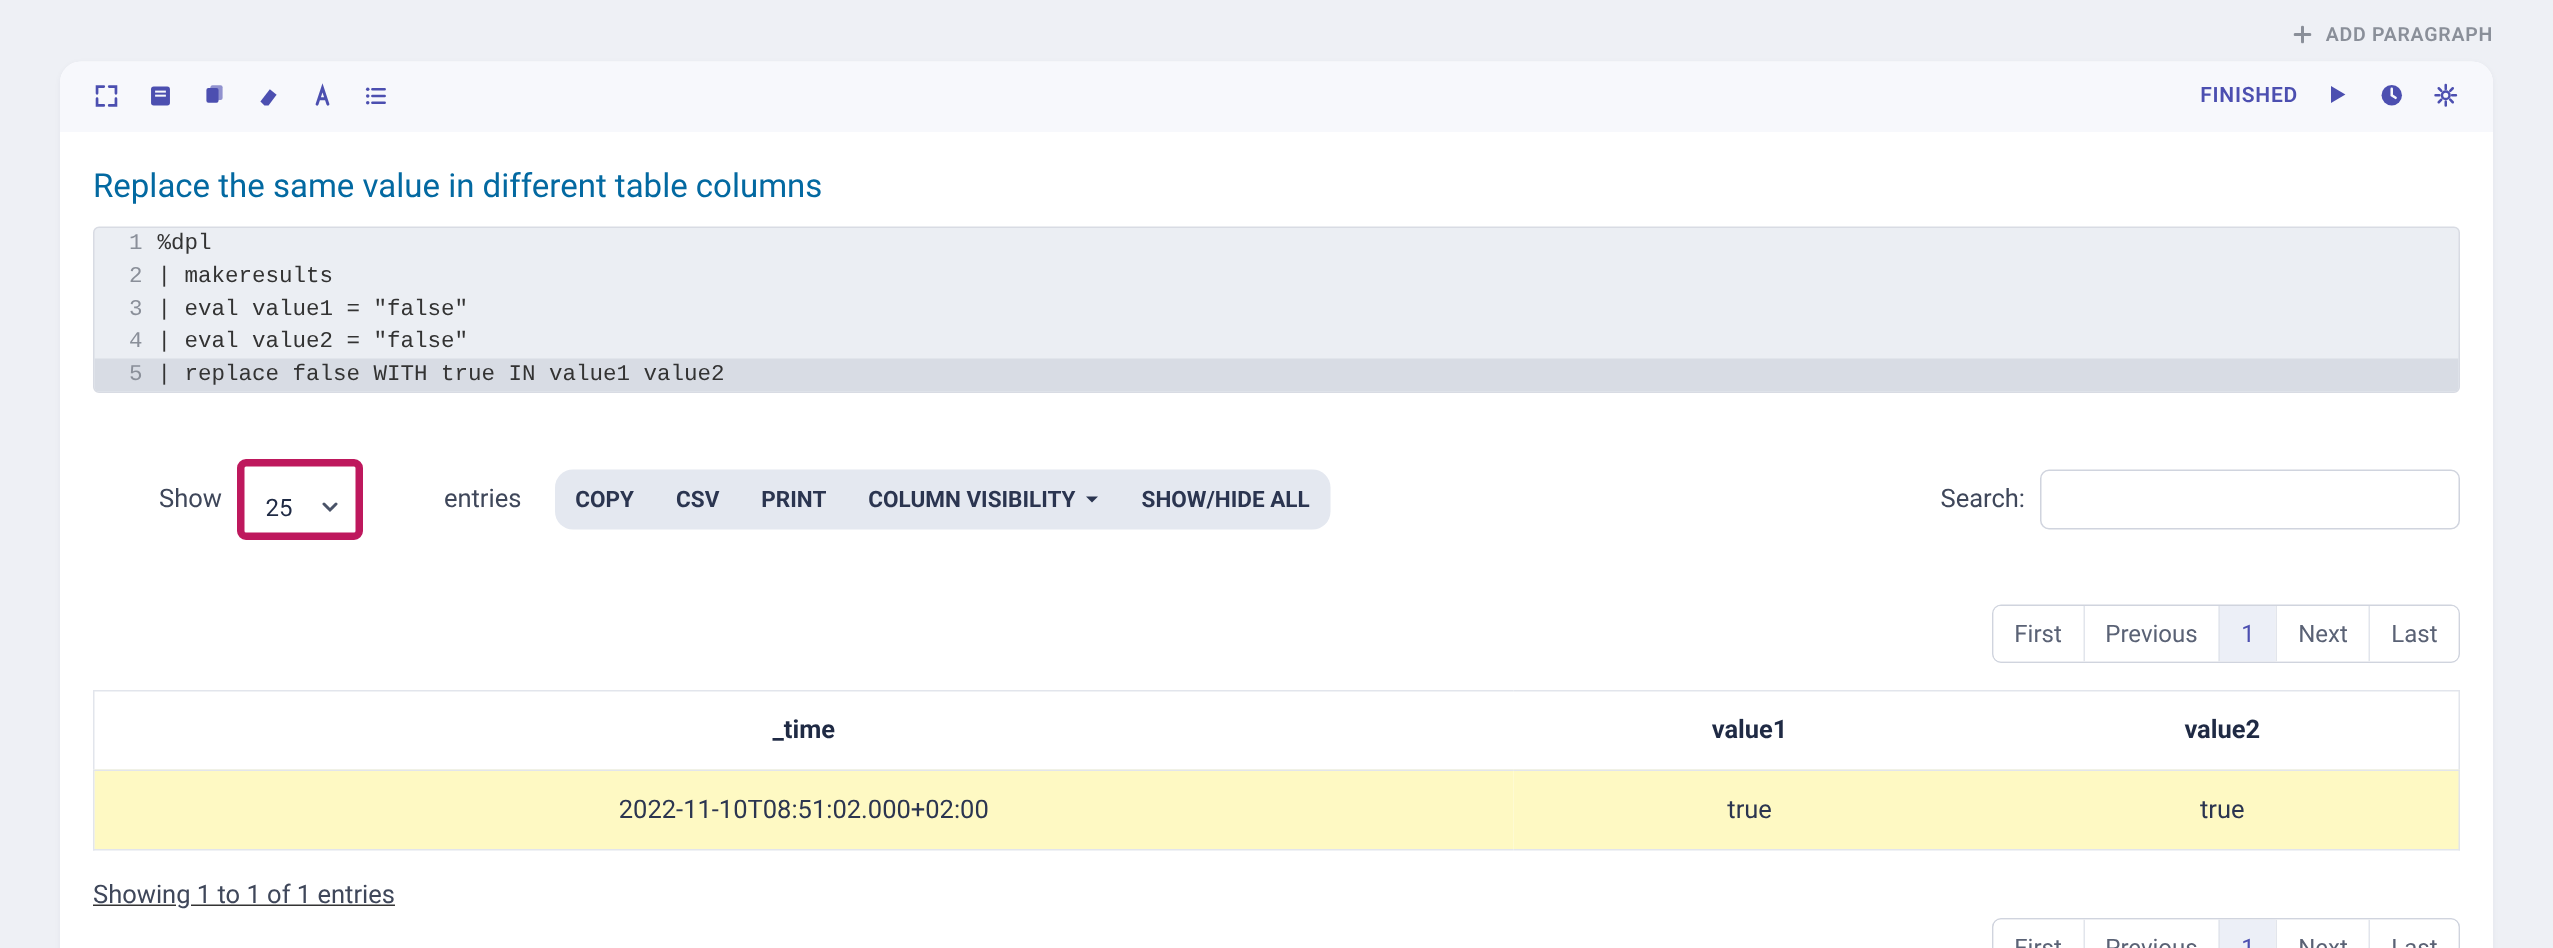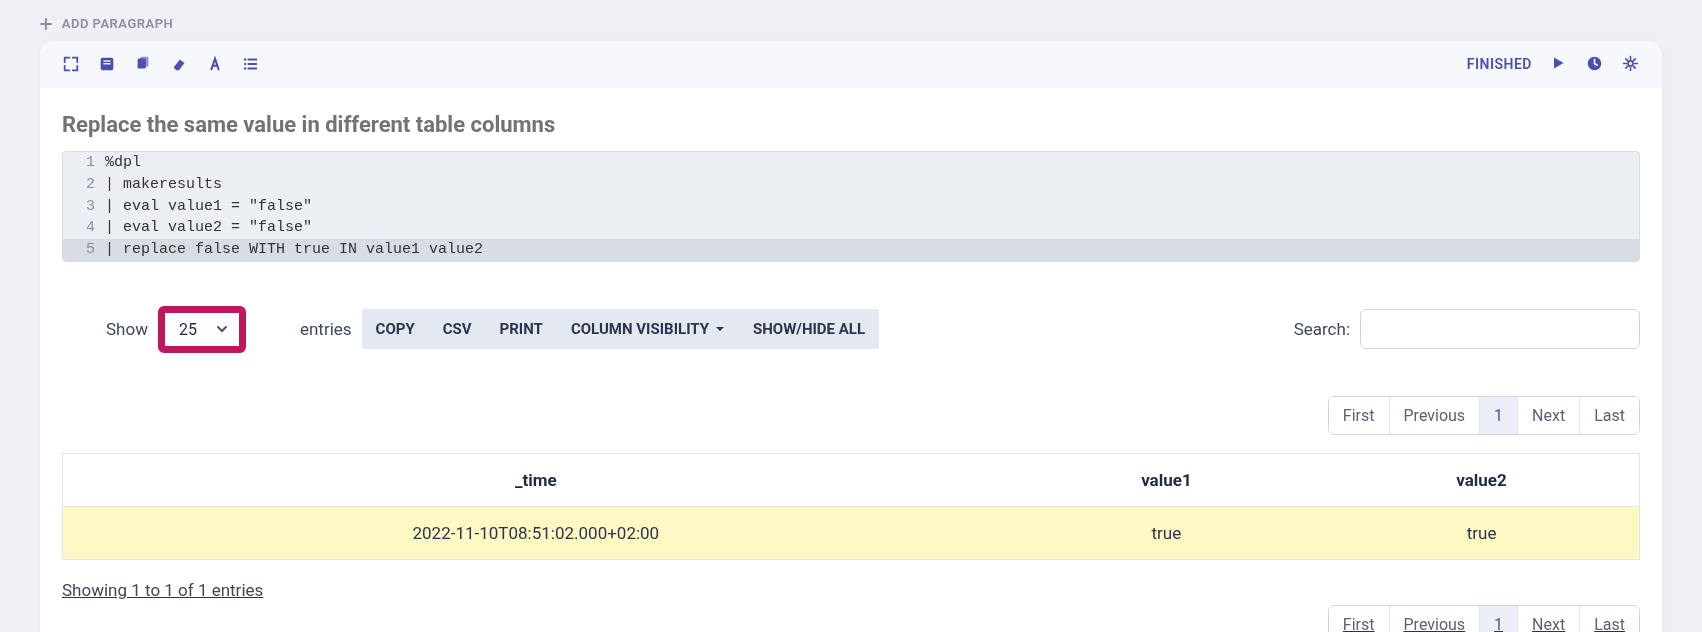--- a/index.html
+++ b/index.html
@@ -6,20 +6,21 @@
   body {
     font-family: -apple-system, BlinkMacSystemFont, "Segoe UI", Roboto, Helvetica, Arial, sans-serif;
     background: #eef0f5;
     color: #333;
     width: 1702px;
     height: 632px;
     overflow: hidden;
   }
   .page-wrap { padding: 12px 40px 0 40px; }
   .add-paragraph {
+    text-align: right;
     color: #8a8f99;
     font-size: 13px;
     font-weight: 600;
     letter-spacing: 0.5px;
     padding: 4px 0 10px 0;
     cursor: pointer;
   }
   .add-paragraph svg { vertical-align: -2px; margin-right: 6px; }
   .card {
     background: #fff;
@@ -35,23 +36,23 @@
     border-bottom: 1px solid transparent;
     background: #f7f8fc;
   }
   .tool-icons { display: flex; gap: 18px; }
   .tool-icons .ic { width: 18px; height: 18px; color: #4c4fb0; cursor: pointer; }
   .status-wrap { display: flex; align-items: center; gap: 18px; text-align: right; }
   .status-text { color: #4c4fb0; font-size: 14px; font-weight: 600; letter-spacing: 0.5px; }
   .status-wrap .ic { width: 18px; height: 18px; color: #4c4fb0; cursor: pointer; }
   .card-body { padding: 24px 22px 30px 22px; }
   .cell-title {
-    color: #737373;
+    color: #0369a1;
     font-size: 22px;
-    font-weight: 700;
+    font-weight: 400;
     margin-bottom: 14px;
   }
   .code-block {
     border: 1px solid #d8dbe3;
     border-radius: 4px;
     background: #ebeef3;
     font-family: "SFMono-Regular", Consolas, "Liberation Mono", Menlo, monospace;
     font-size: 15px;
     line-height: 1.45;
     overflow: hidden;
@@ -70,31 +71,31 @@
   .controls {
     display: flex;
     align-items: center;
     margin-top: 44px;
     gap: 10px;
     flex-wrap: wrap;
   }
   .show-label, .entries-label { color: #3f475a; font-size: 17px; margin-left: 44px; }
   .select-wrap {
     display: flex; align-items: center;
-    border: 7px solid #be185d; border-radius: 6px;
-    padding: 7px 10px 7px 14px; gap: 18px;
+    border: 5px solid #be185d; border-radius: 6px;
+    padding: 18px 10px 7px 14px; gap: 18px;
     cursor: pointer;
   }
   .select-wrap .v { color: #1f2a44; font-size: 16px; }
   .btn-group {
     display: flex;
     background: #e4e8f0;
-    border-radius: 2px;
-    overflow: hidden;
-    margin-left: 0;
+    border-radius: 12px;
+    overflow: hidden;
+    margin-left: 12px;
   }
   .btn-group .btn {
     padding: 11px 14px;
     font-size: 15px;
     font-weight: 700;
     color: #2b3550;
     cursor: pointer;
     display: flex; align-items: center; gap: 6px;
   }
   .spacer { flex: 1; }

